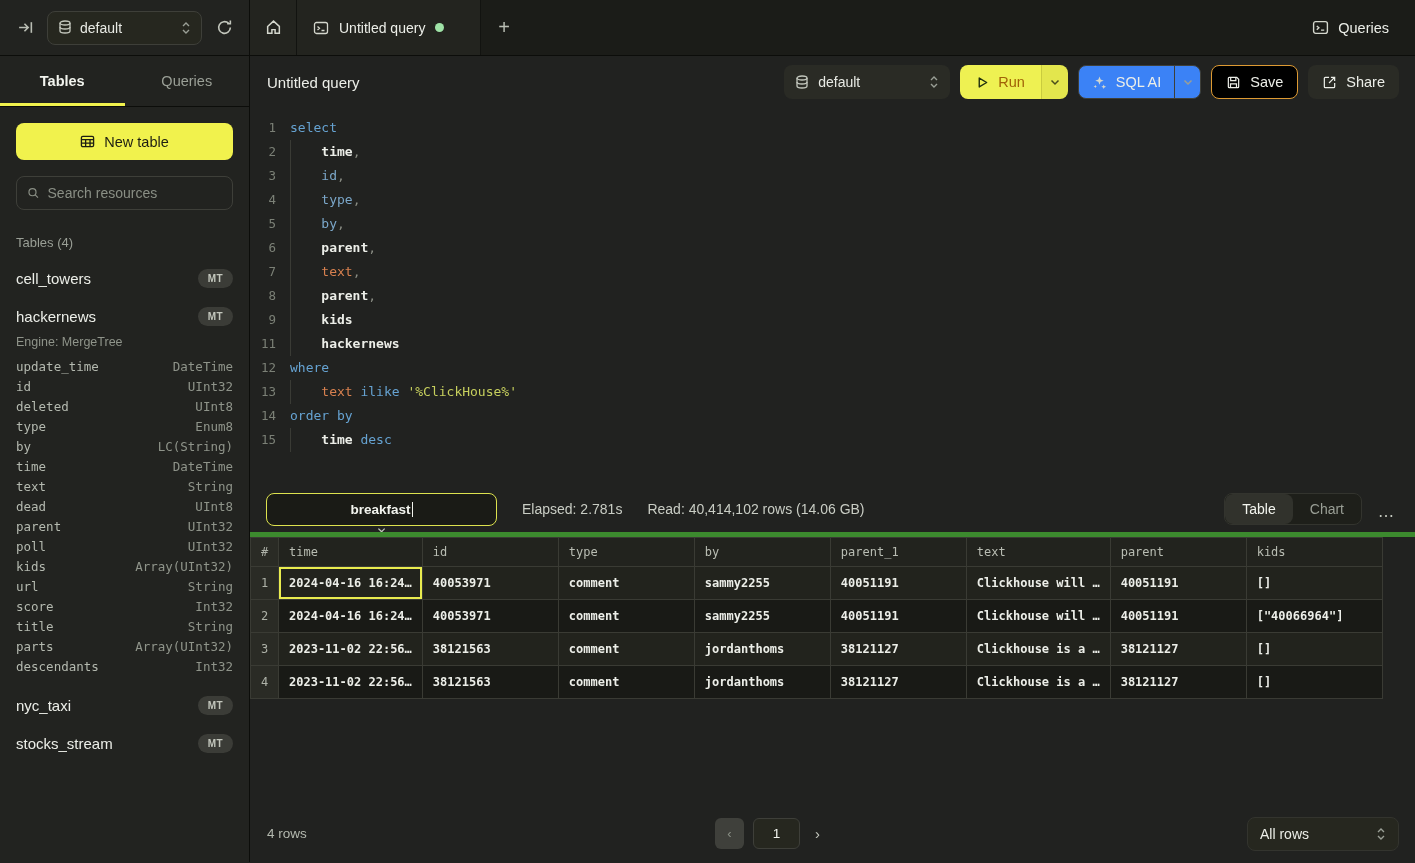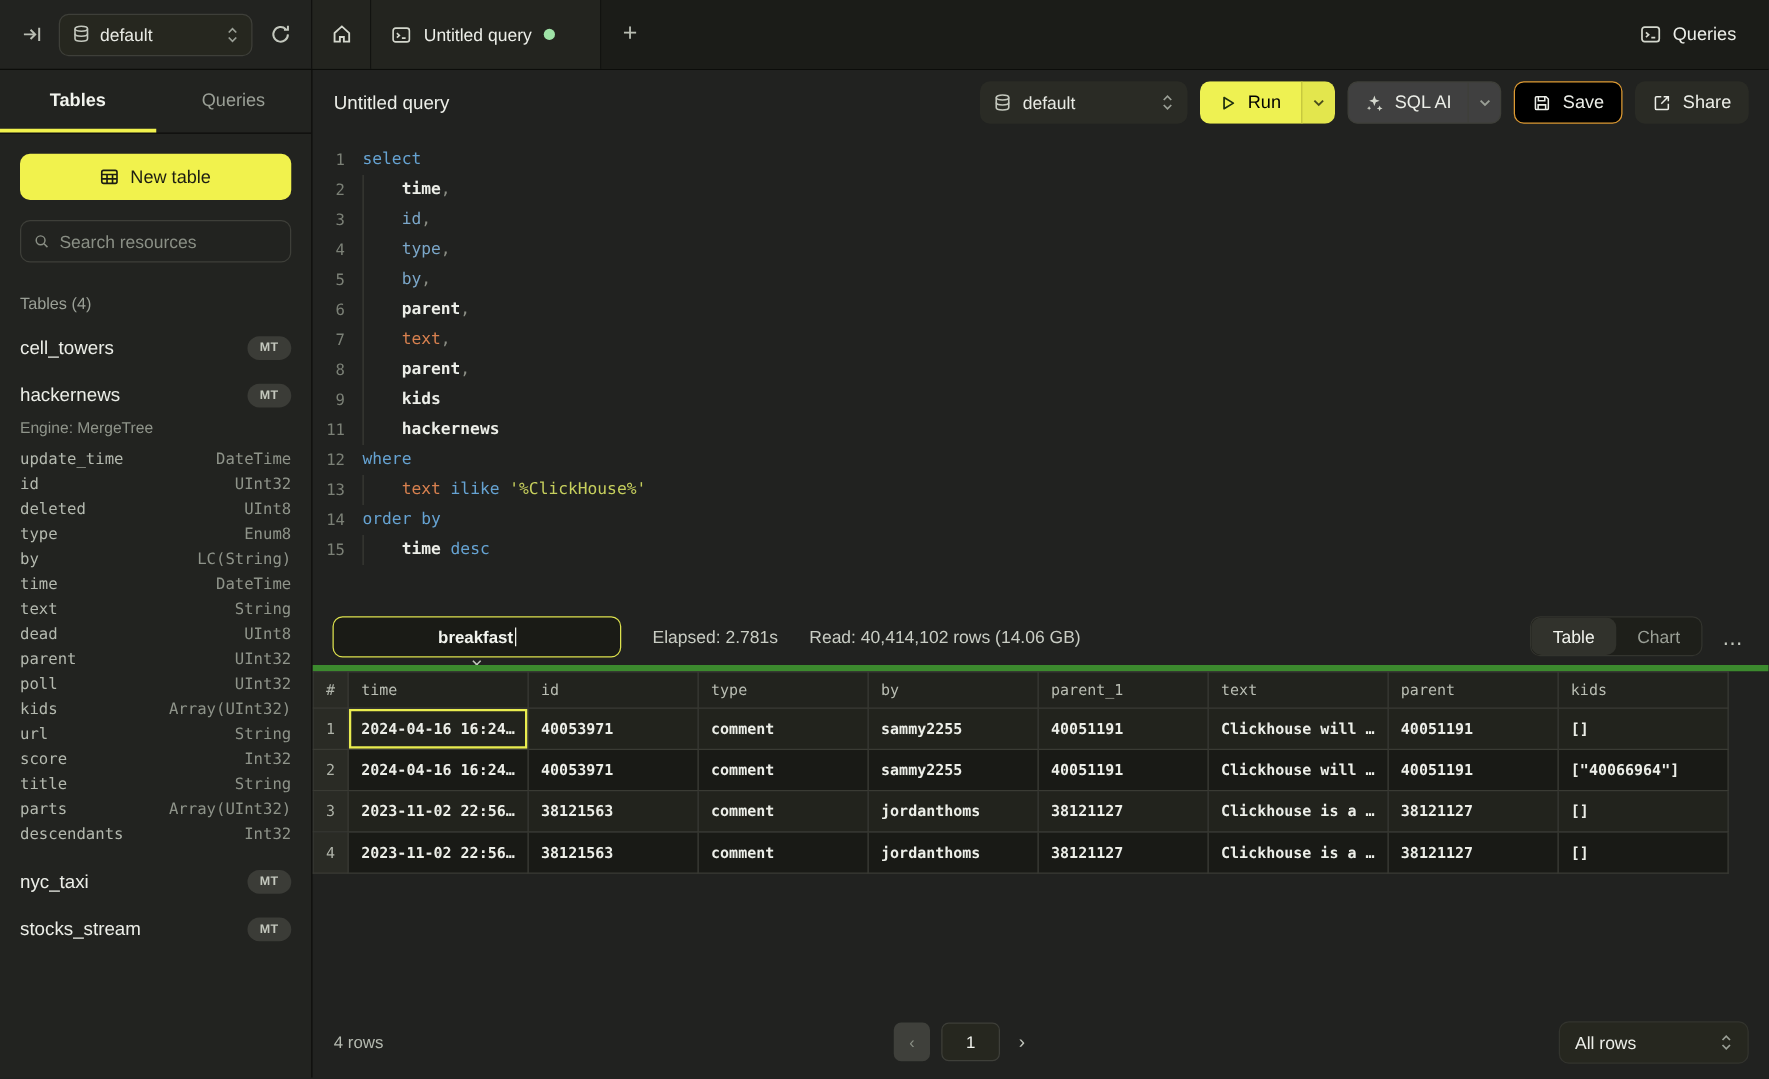--- a/index.html
+++ b/index.html
@@ -50,23 +50,23 @@
   .col-row .ctype { color:#8f948a; }
 
   
   .main { flex:1; display:flex; flex-direction:column; overflow:hidden; }
   .main-toolbar { height:52px; flex:0 0 52px; display:flex; align-items:center; padding:0 16px 0 17px; gap:10px; }
   .page-title { font-size:15px; color:#eceee8; }
   .toolbar-right { margin-left:auto; display:flex; align-items:center; gap:10px; }
   .tb-select { height:34px; width:166px; background:#2a2b25; border-radius:8px; display:flex; align-items:center; gap:9px; padding:0 11px; font-size:14px; color:#e8eae4; cursor:pointer; }
   .tb-select .chev { margin-left:auto; color:#9a9f96; }
   .run-btn { height:34px; display:flex; align-items:stretch; border-radius:8px; overflow:hidden; cursor:pointer; }
-  .run-main { background:#eef152; color:#000000; display:flex; align-items:center; gap:9px; padding:0 16px; font-size:14.5px; font-weight:500; }
+  .run-main { background:#eef152; color:#a16207; display:flex; align-items:center; gap:9px; padding:0 16px; font-size:14.5px; font-weight:500; }
   .run-chev { background:#e3e64d; color:#4a4d1c; width:27px; display:flex; align-items:center; justify-content:center; border-left:1px solid #c9cc3e; font-size:11px; }
-  .sqlai-btn { height:34px; display:flex; align-items:stretch; background:#404040; border:1px solid #3e3f39; border-radius:8px; overflow:hidden; cursor:pointer; }
+  .sqlai-btn { height:34px; display:flex; align-items:stretch; background:#3b82f6; border:1px solid #3e3f39; border-radius:8px; overflow:hidden; cursor:pointer; }
   .sqlai-main { display:flex; align-items:center; gap:9px; padding:0 13px; font-size:14.5px; color:#eceee8; }
   .sqlai-chev { width:26px; display:flex; align-items:center; justify-content:center; border-left:1px solid #3e3f39; color:#9a9f96; font-size:11px; }
   .save-btn { height:34px; background:#000000; border:1.5px solid #dd9a33; border-radius:8px; display:flex; align-items:center; gap:9px; padding:0 14px; font-size:14.5px; color:#eceee8; cursor:pointer; font-family:"Liberation Sans", sans-serif; }
   .share-btn { height:34px; background:#2a2b25; border:none; border-radius:8px; display:flex; align-items:center; gap:9px; padding:0 14px; font-size:14.5px; color:#eceee8; cursor:pointer; font-family:"Liberation Sans", sans-serif; }
 
   
   .editor { height:378px; flex:0 0 378px; padding-top:8px; font-family:"DejaVu Sans Mono", monospace; font-size:13px; overflow:hidden; cursor:text; }
   .ed-line { display:flex; line-height:24px; }
   .ed-ln { width:40px; flex:0 0 40px; text-align:right; padding-right:14px; color:#7b8076; font-size:12.5px; user-select:none; }
   .ed-code { white-space:pre; position:relative; }

